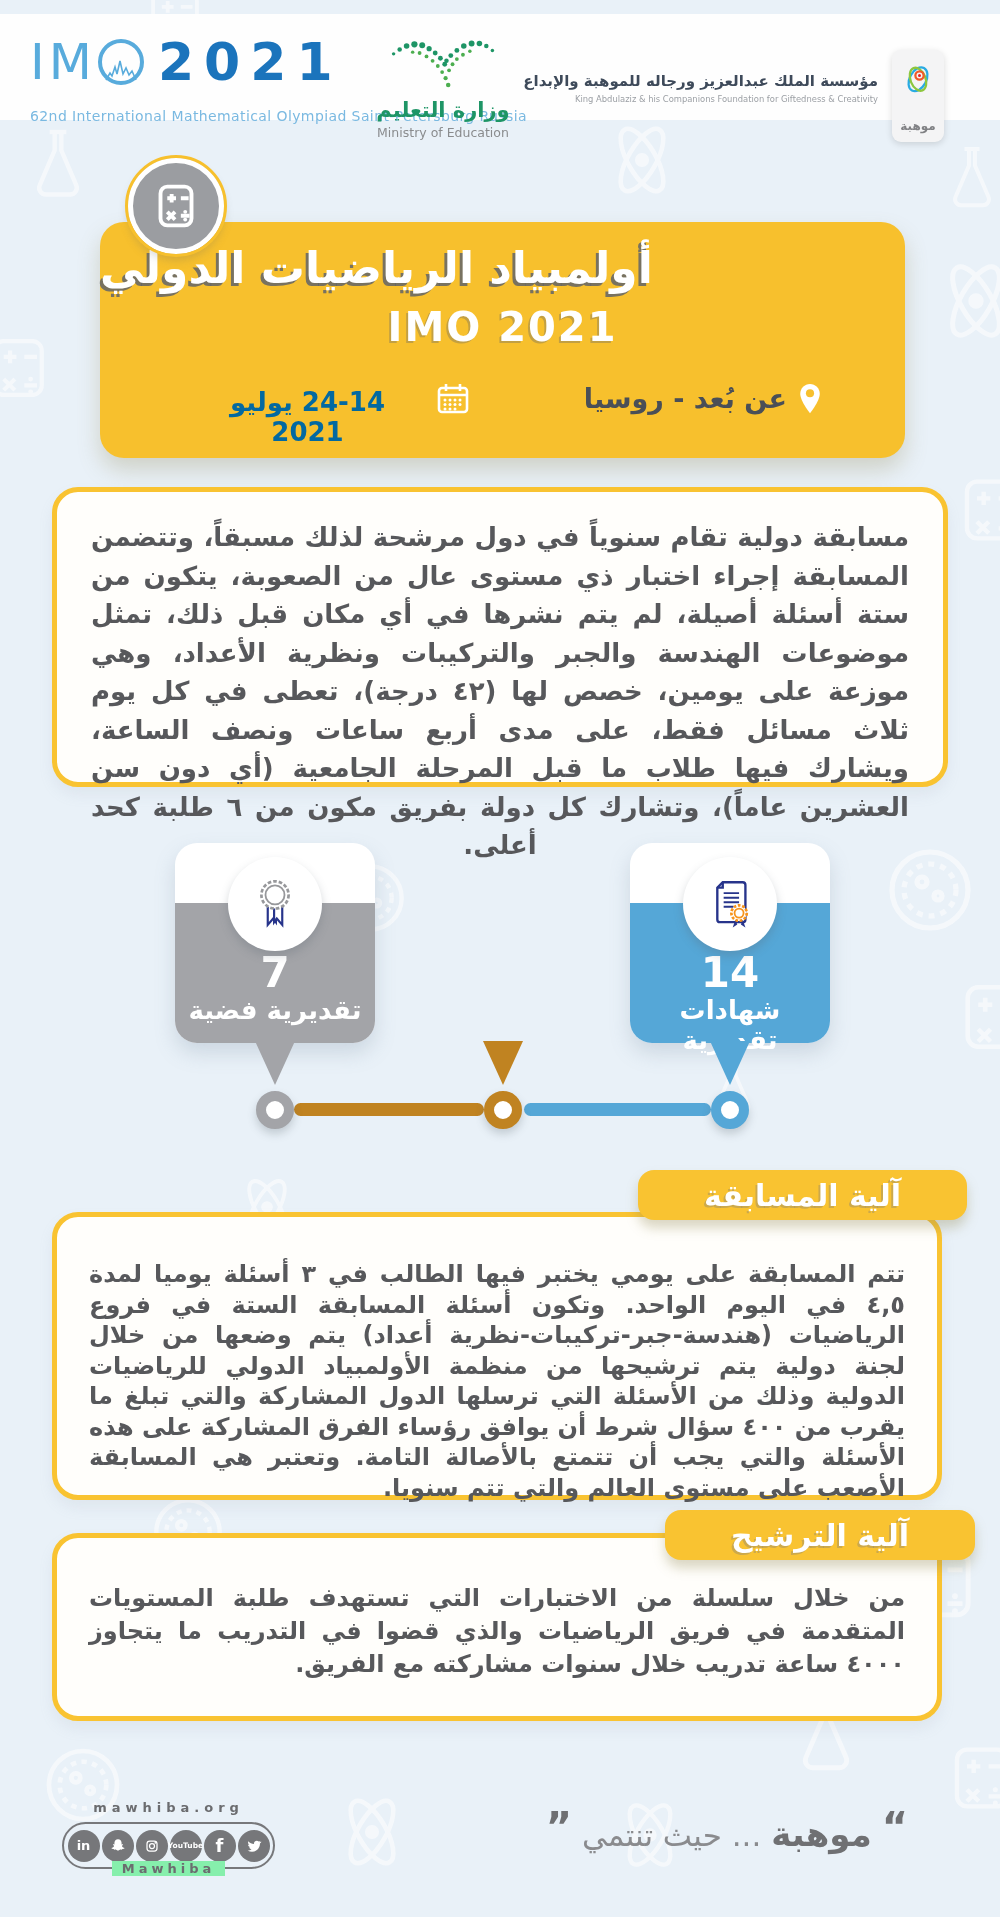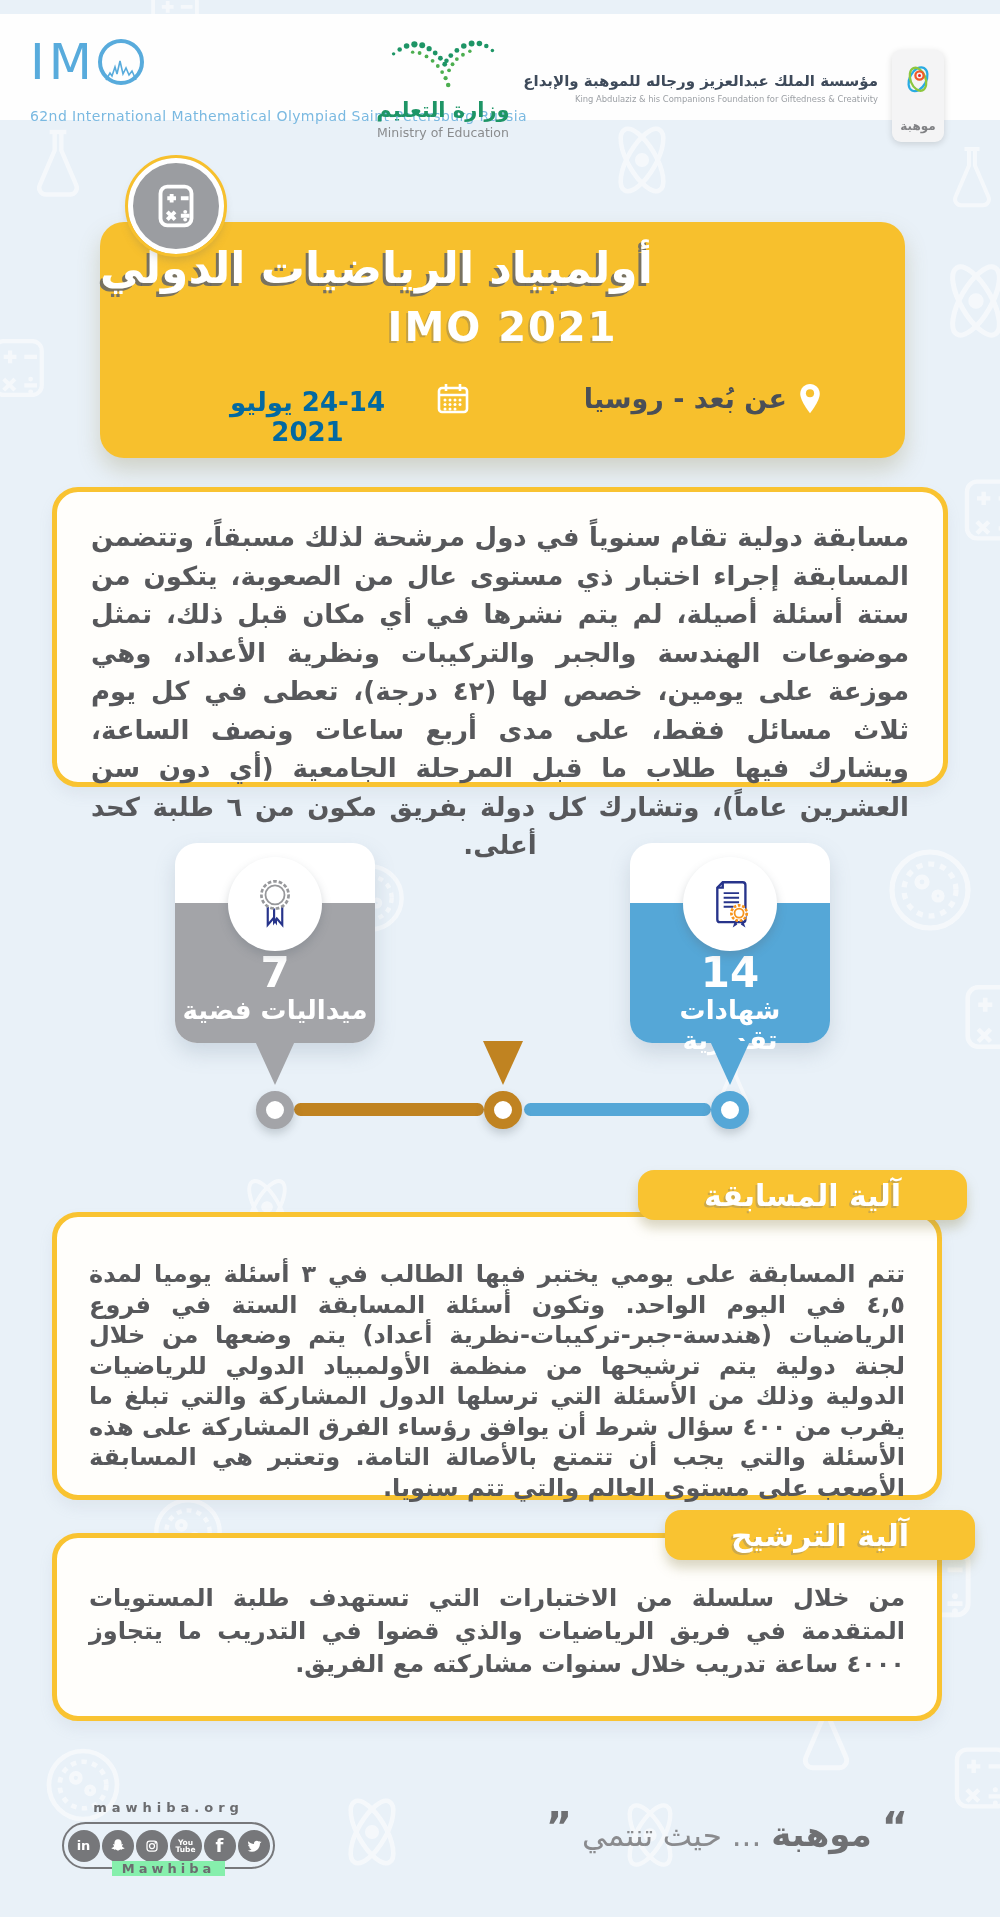--- a/index.html
+++ b/index.html
@@ -100,21 +100,21 @@
 
   
   .site-url { position:absolute; left:62px; top:1800px; width:213px; text-align:center;
               font-size:13px; font-weight:bold; color:#6B6C6F; letter-spacing:5px; }
   .social-pill { position:absolute; left:62px; top:1822px; width:213px; height:47px;
                  border:2px solid #77787B; border-radius:24px;
                  display:flex; align-items:center; justify-content:center; gap:2px; }
   .soc { width:32px; height:32px; border-radius:50%; background:#76777A; color:#fff;
          display:flex; align-items:center; justify-content:center; flex:0 0 auto; cursor:pointer; }
   .soc span { font-size:15px; font-weight:bold; }
-  .yt { display:flex; flex-direction:column; align-items:center; line-height:7px; }
+  .yt { display:flex; align-items:center; line-height:7px; }
   .yt i { font-style:normal; font-size:7.5px; font-weight:bold; }
   .brand-label { position:absolute; left:62px; top:1858px; width:213px; text-align:center; }
   .brand-label span { background:#86efac; padding:0 10px; font-size:13px; font-weight:bold;
                       color:#6B6C6F; letter-spacing:4px; }
   .slogan { position:absolute; right:92px; top:1812px; display:flex; direction:rtl;
             align-items:flex-start; gap:10px; color:#737477; }
   .slogan .q { font-size:40px; font-weight:bold; line-height:30px; color:#6F7073; }
   .slogan .b { font-size:34px; font-weight:bold; color:#6F7073; line-height:44px; }
   .slogan .r { font-size:31px; color:#8A8B8E; line-height:46px; }
 </style>
@@ -231,20 +231,21 @@
   <div class="band">
 
     <div class="imo">
       <div class="imo-row">
         <span class="imo-im">IM</span>
         <span class="imo-o">
           <svg width="34" height="22" viewBox="0 0 34 22" fill="none" stroke="#58ABDC" stroke-width="1.6">
             <path d="M2 21 L6 14 L8 17 L11 8 L13 15 L16 2 L19 15 L22 9 L25 16 L28 12 L32 21"></path>
           </svg>
         </span>
+        <span class="imo-year">2021</span>
       </div>
       <div class="imo-tagline">62nd International Mathematical Olympiad Saint-Petersburg Russia</div>
     </div>
 
     <div class="moe">
       <svg width="130" height="52" viewBox="0 0 130 60">
         <g fill="#1E9566">
           <circle cx="8" cy="16" r="2"></circle>
             <circle cx="15" cy="11" r="2.6"></circle>
             <circle cx="23" cy="7" r="3.2"></circle>
@@ -354,21 +355,21 @@
       <svg width="58" height="58" viewBox="0 0 64 64">
         <g fill="#fff" stroke="#27348B" stroke-width="2.4">
           <path d="M24 32 L24 55 L30 48 L33 52 L33 32 Z"></path>
           <path d="M40 32 L40 55 L34 48 L31 52 L31 32 Z"></path>
         </g>
         <circle cx="32" cy="22" r="15" fill="#fff" stroke="#97989B" stroke-width="3" stroke-dasharray="4 2.2"></circle>
         <circle cx="32" cy="22" r="10.5" fill="#fff" stroke="#97989B" stroke-width="2"></circle>
       </svg>
     </div>
     <div class="award-count">7</div>
-    <div class="award-label">ميداليات فضية</div>
+    <div class="award-label">تقديرية فضية</div>
   </div>
   <div class="tail tail-gray" style="left:255px"></div>
 
   <div class="tail tail-bronze" style="left:483px"></div>
 
   <div class="award-card aw-blue" style="left:630px">
     <div class="award-fill"></div>
     <div class="award-circle">
       <svg width="58" height="58" viewBox="0 0 64 64">
         <path d="M24 8 H46 Q49 8 49 11 V49 Q49 52 46 52 H21 Q18 52 18 49 V14 Z" fill="#fff" stroke="#27348B" stroke-width="2.6"></path>

